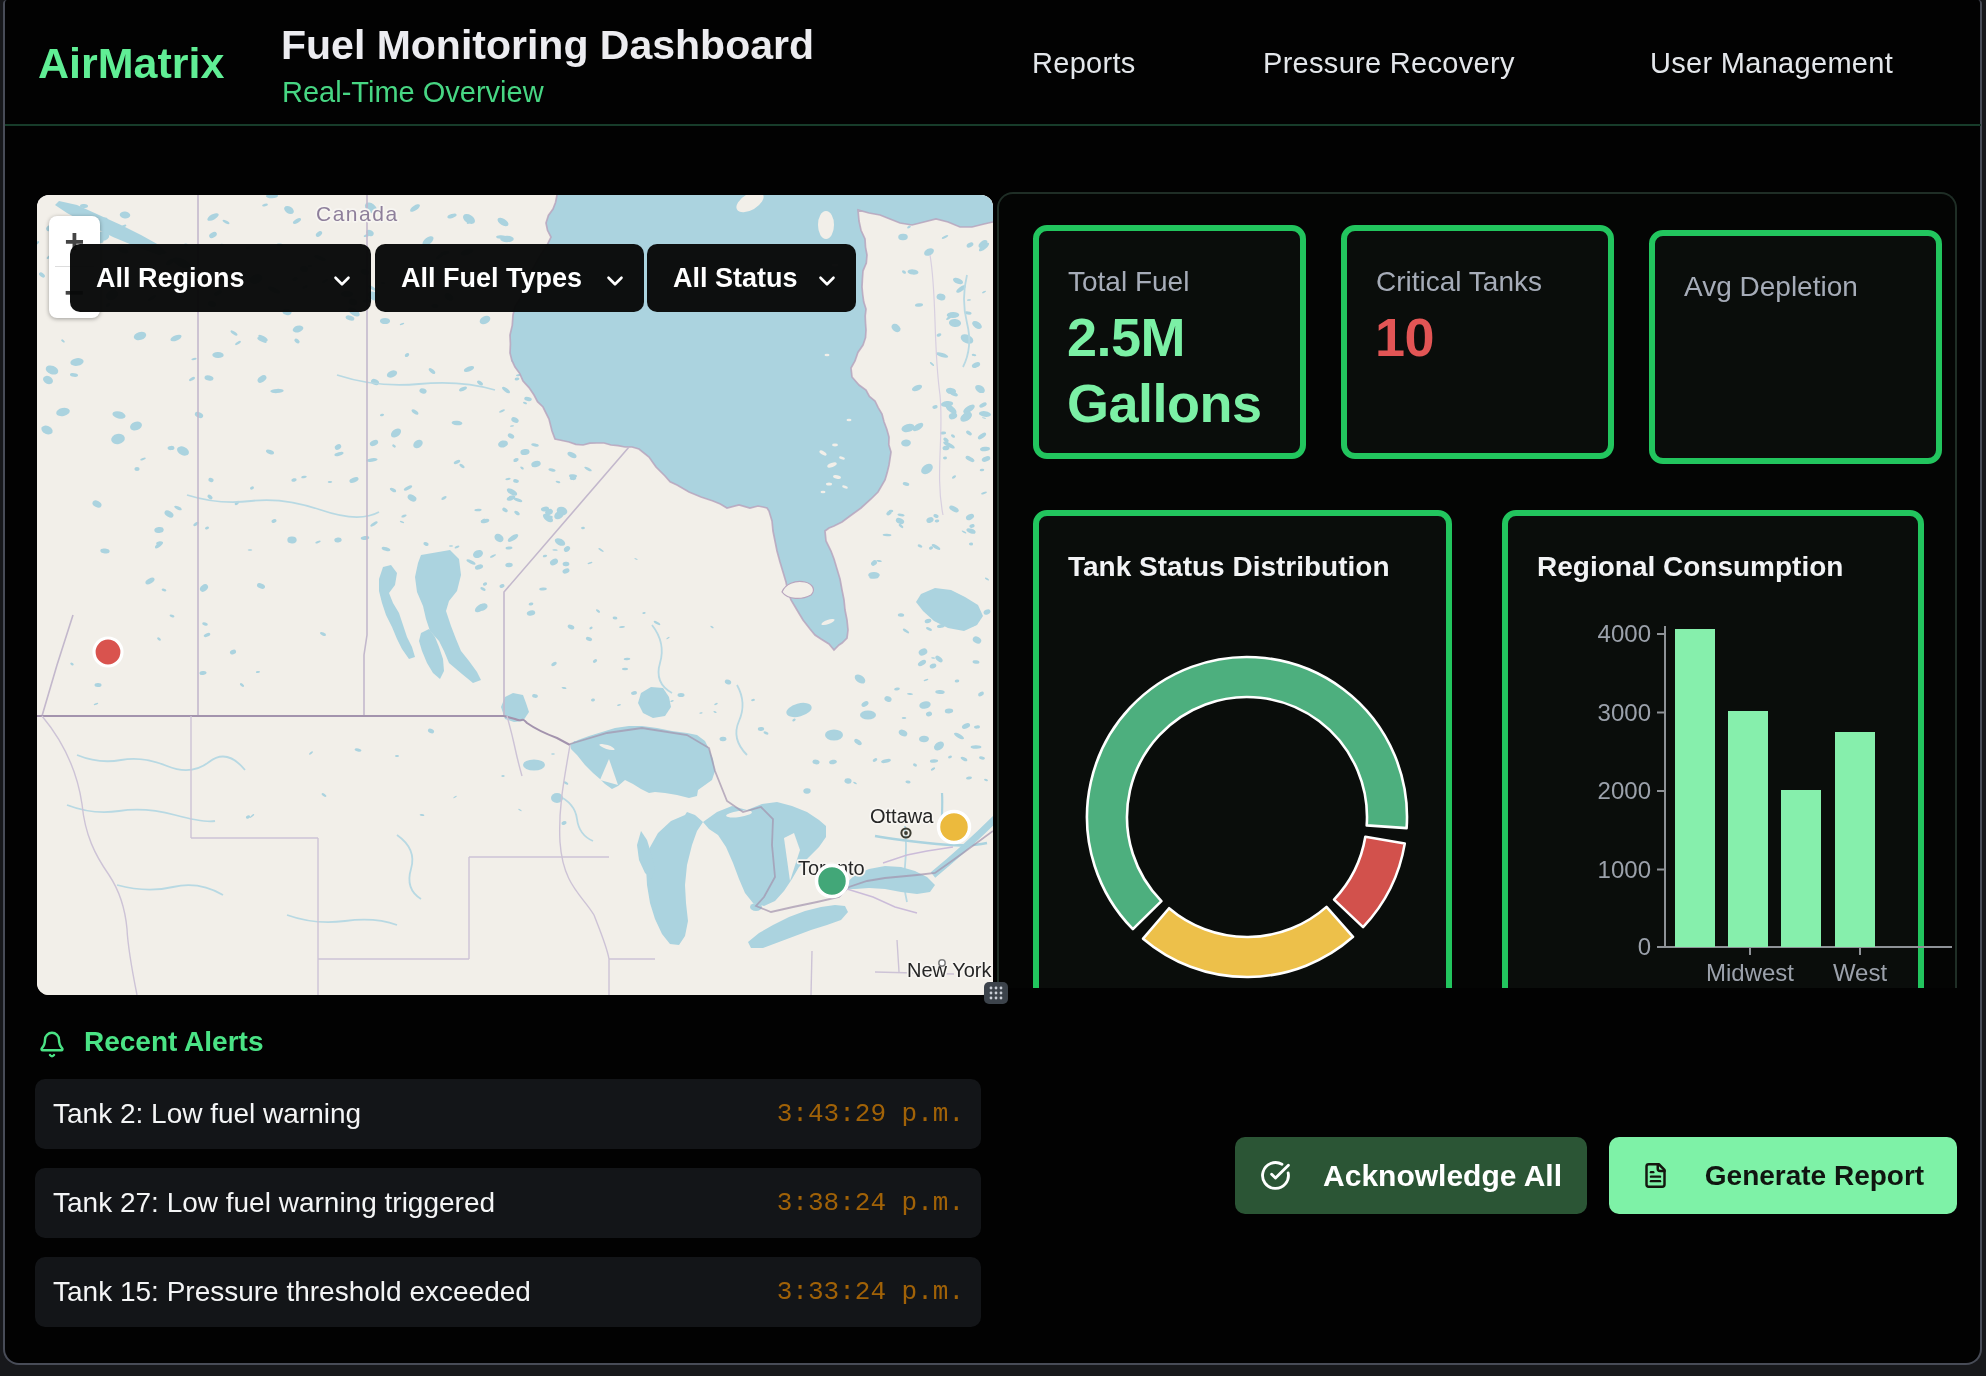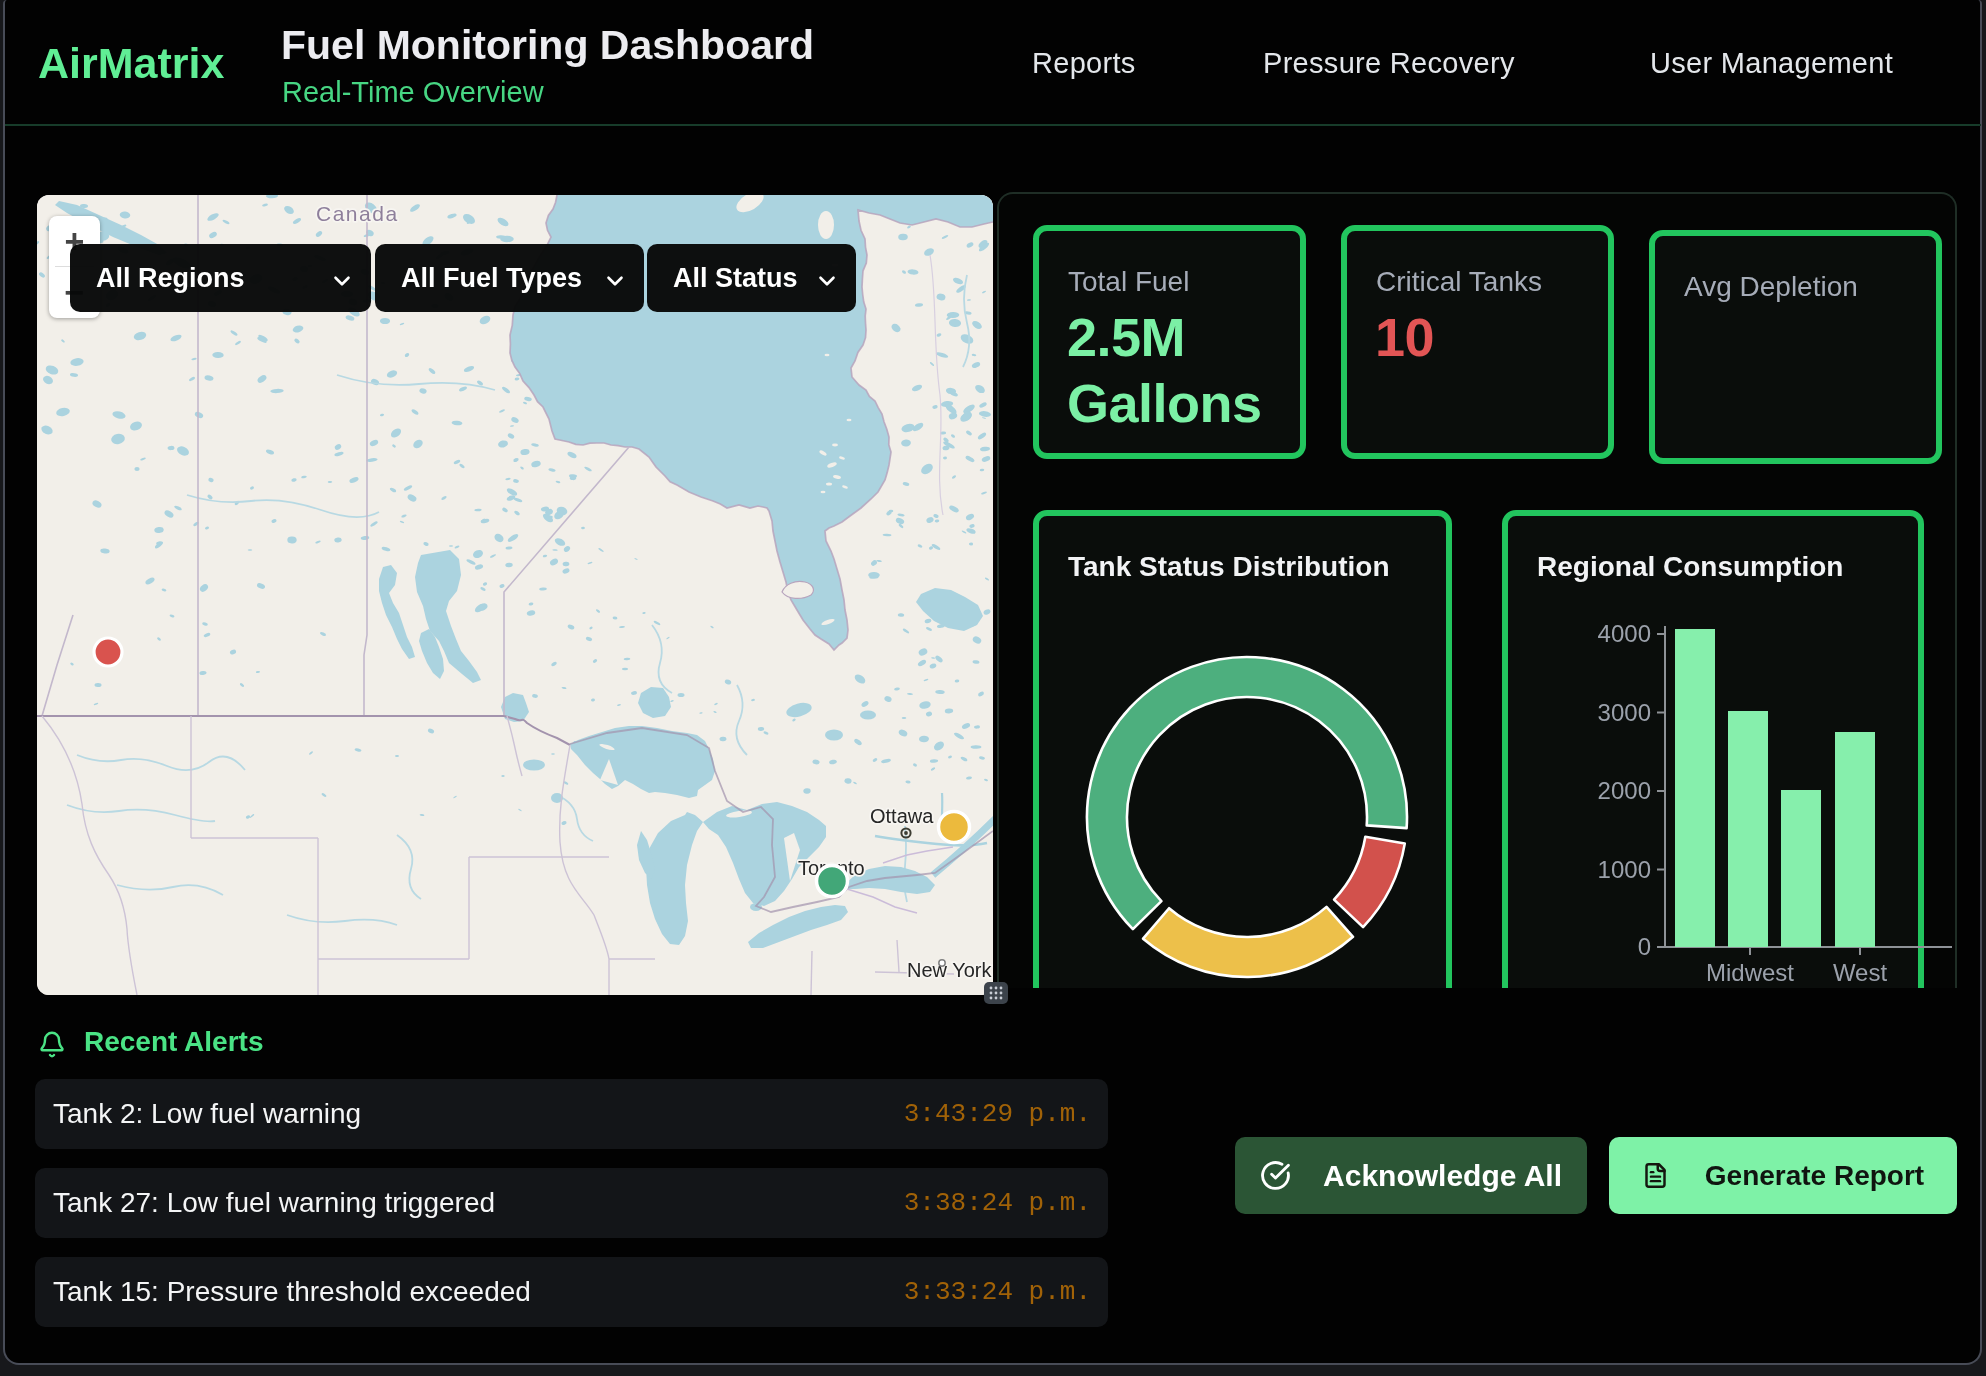--- a/index.html
+++ b/index.html
@@ -23,21 +23,21 @@
   #zoomctl .zp { position:absolute; width:51px; text-align:center; font-size:34px; color:#444; font-weight:bold; }
   #draghandle { left:984px; top:982px; width:24px; height:22px; background:#3c434b; border-radius:5px; z-index:9; }
   
   #rpanel { left:997px; top:192px; width:960px; height:796px; border:2px solid #1f2e26; border-bottom:none; border-radius:16px 16px 0 0; background:#040504; overflow:hidden; }
   .card { position:absolute; background:#0a0d0b; border:6px solid #22c55e; border-radius:14px; }
   .statlabel { position:absolute; left:29px; top:35px; font-size:28px; color:#a6acb8; }
   .statvalue { position:absolute; left:28px; top:73px; font-size:54px; font-weight:bold; line-height:66px; letter-spacing:-0.5px; }
   .ctitle { position:absolute; left:29px; top:35px; font-size:28px; font-weight:bold; color:#f2f3f5; }
   
   #alerthead { left:84px; top:1026px; font-size:28px; font-weight:bold; color:#4ae385; }
-  .arow { background:#131518; border-radius:10px; left:35px; width:1073px; height:70px; color:#f4f5f6; font-size:28px; display:flex; align-items:center; padding:0 17px 0 18px; }
+  .arow { background:#131518; border-radius:10px; left:35px; width:946px; height:70px; color:#f4f5f6; font-size:28px; display:flex; align-items:center; padding:0 17px 0 18px; }
   .arow .tm { margin-left:auto; color:#a16207; font-size:26px;font-family:Liberation Mono, monospace; }
   .btn { display:flex; align-items:center; justify-content:center; font-weight:bold; border-radius:10px; }
 </style>
 </head>
 <body>
 <div class="abs" id="appframe"></div>
 
 <div class="abs" id="logo">AirMatrix</div>
 <div class="abs" id="title">Fuel Monitoring Dashboard</div>
 <div class="abs" id="subtitle">Real-Time Overview</div>

